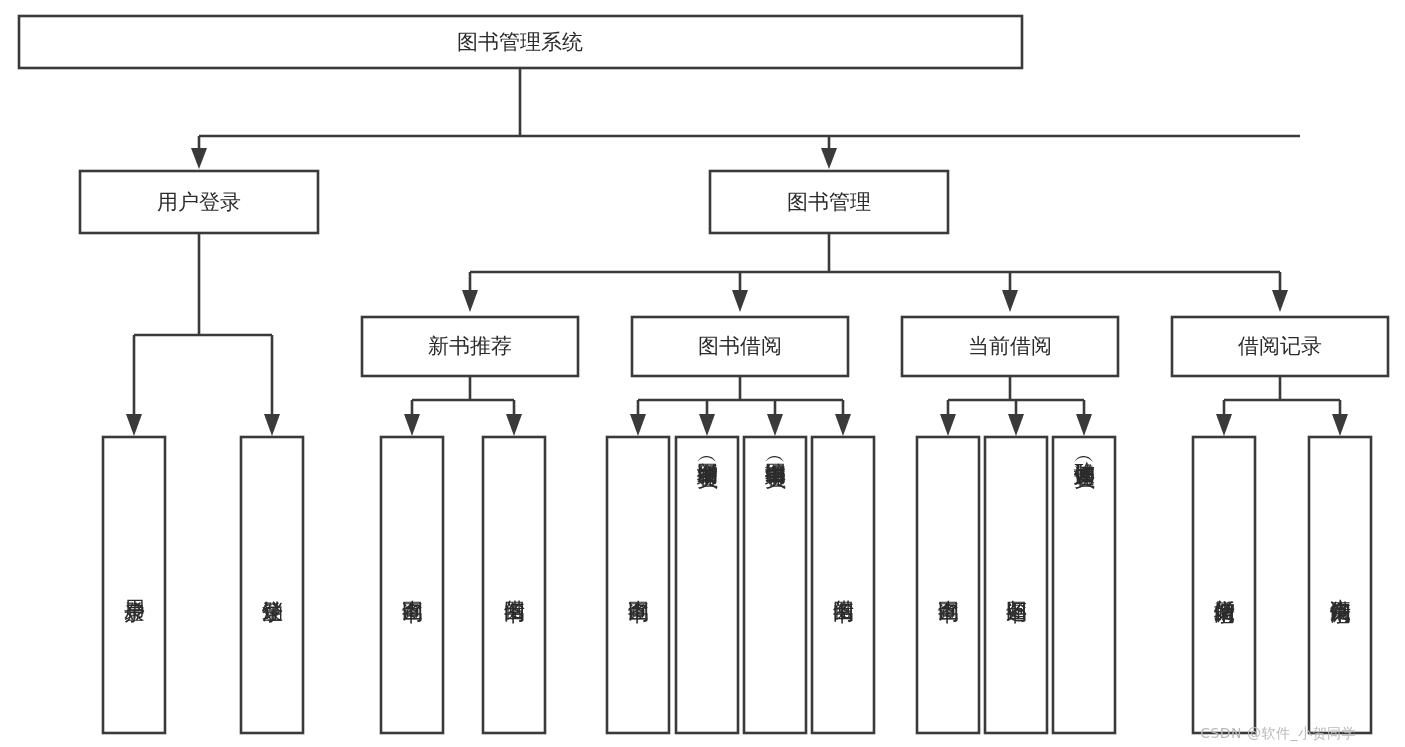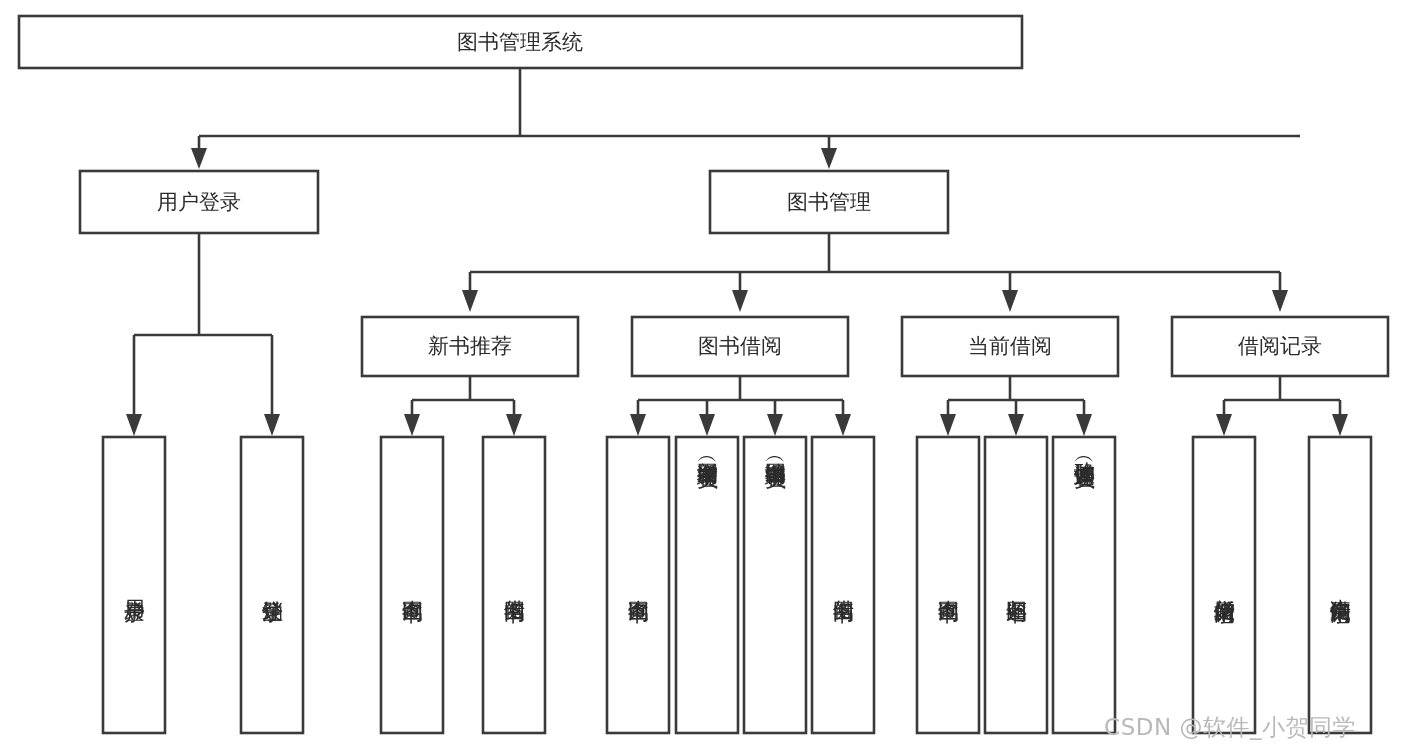--- a/index.html
+++ b/index.html
@@ -60,21 +60,21 @@
     color: #2b2b2b;
     letter-spacing: 1px;
     white-space: nowrap;
     pointer-events: none;
   }
   .watermark {
     position: absolute;
     right: 6px;
     bottom: 4px;
     font-family: "DejaVu Sans", "Liberation Sans", sans-serif;
-    font-size: 23px;
+    font-size: 14px;
     color: #b9b9b9;
     letter-spacing: 0.5px;
     white-space: nowrap;
     margin-top: 15px;
   }
 </style>
 </head>
 <body>
 
 <div id="diagram-root">

